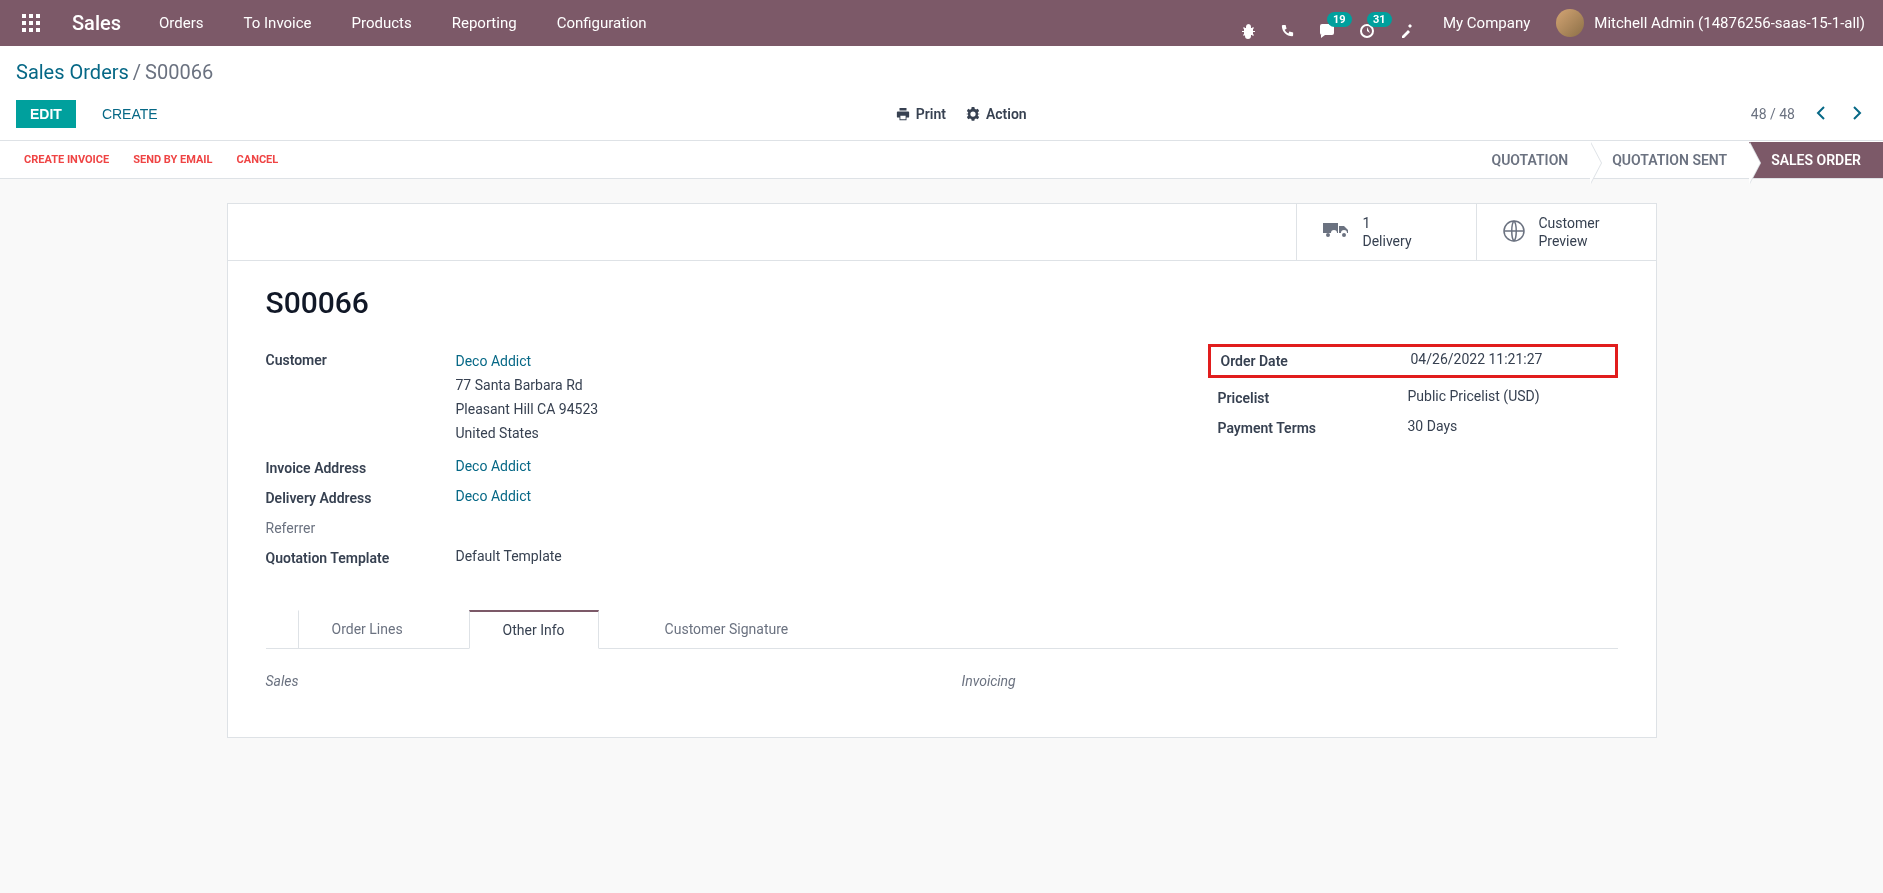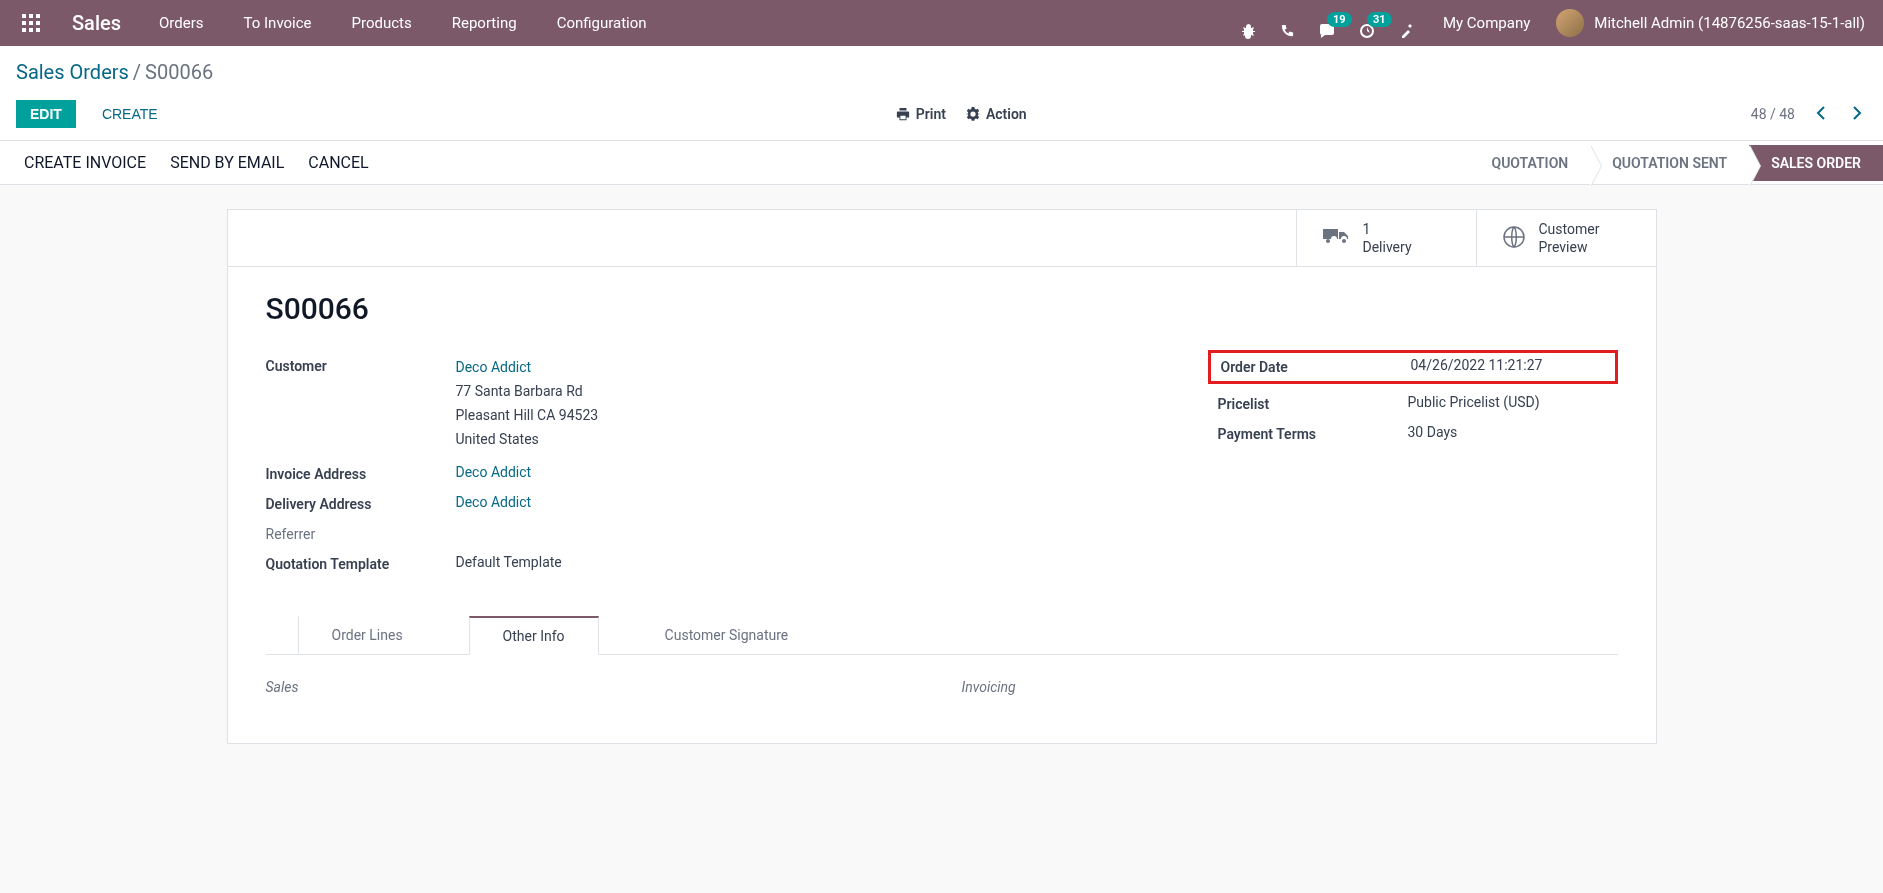--- a/index.html
+++ b/index.html
@@ -36,21 +36,21 @@
 .cp-center { display: flex; gap: 20px; }
 .cp-center-btn { color: #374151; font-weight: 600; display: flex; align-items: center; gap: 6px; cursor: pointer; }
 .cp-right { display: flex; align-items: center; gap: 16px; }
 .pager-text { color: #6b7280; font-size: 14px; }
 .pager-arrow { color: #066886; cursor: pointer; padding: 4px; }
 .pager-arrow svg { stroke: #066886; }
 
 
 .statusbar-row { display: flex; align-items: center; justify-content: space-between; border-top: 1px solid #dee2e6; border-bottom: 1px solid #dee2e6; background: #fff; }
 .status-buttons { display: flex; gap: 0; padding: 12px 16px; }
-.status-btn { color: #0f172a; font-weight: 400; padding: 0 12px; cursor: pointer; font-size: 16px; }
+.status-btn { color: #ef4444; font-weight: 700; padding: 0 12px; cursor: pointer; font-size: 11px; }
 .status-btn:first-child { padding-left: 8px; }
 
 .statusbar { display: flex; align-items: stretch; }
 .status-step { padding: 10px 22px; color: #6b7280; font-weight: 600; position: relative; font-size: 14px; background: #fff; }
 .status-step::after { content: ""; position: absolute; right: -11px; top: 0; width: 0; height: 0; border-top: 21px solid transparent; border-bottom: 21px solid transparent; border-left: 11px solid #fff; z-index: 2; }
 .status-step::before { content: ""; position: absolute; right: -12px; top: 0; width: 0; height: 0; border-top: 21px solid transparent; border-bottom: 21px solid transparent; border-left: 11px solid #dee2e6; z-index: 1; }
 .status-step.active { background: #7c5968; color: #fff; }
 .status-step.active::after { border-left-color: #7c5968; }
 
 

